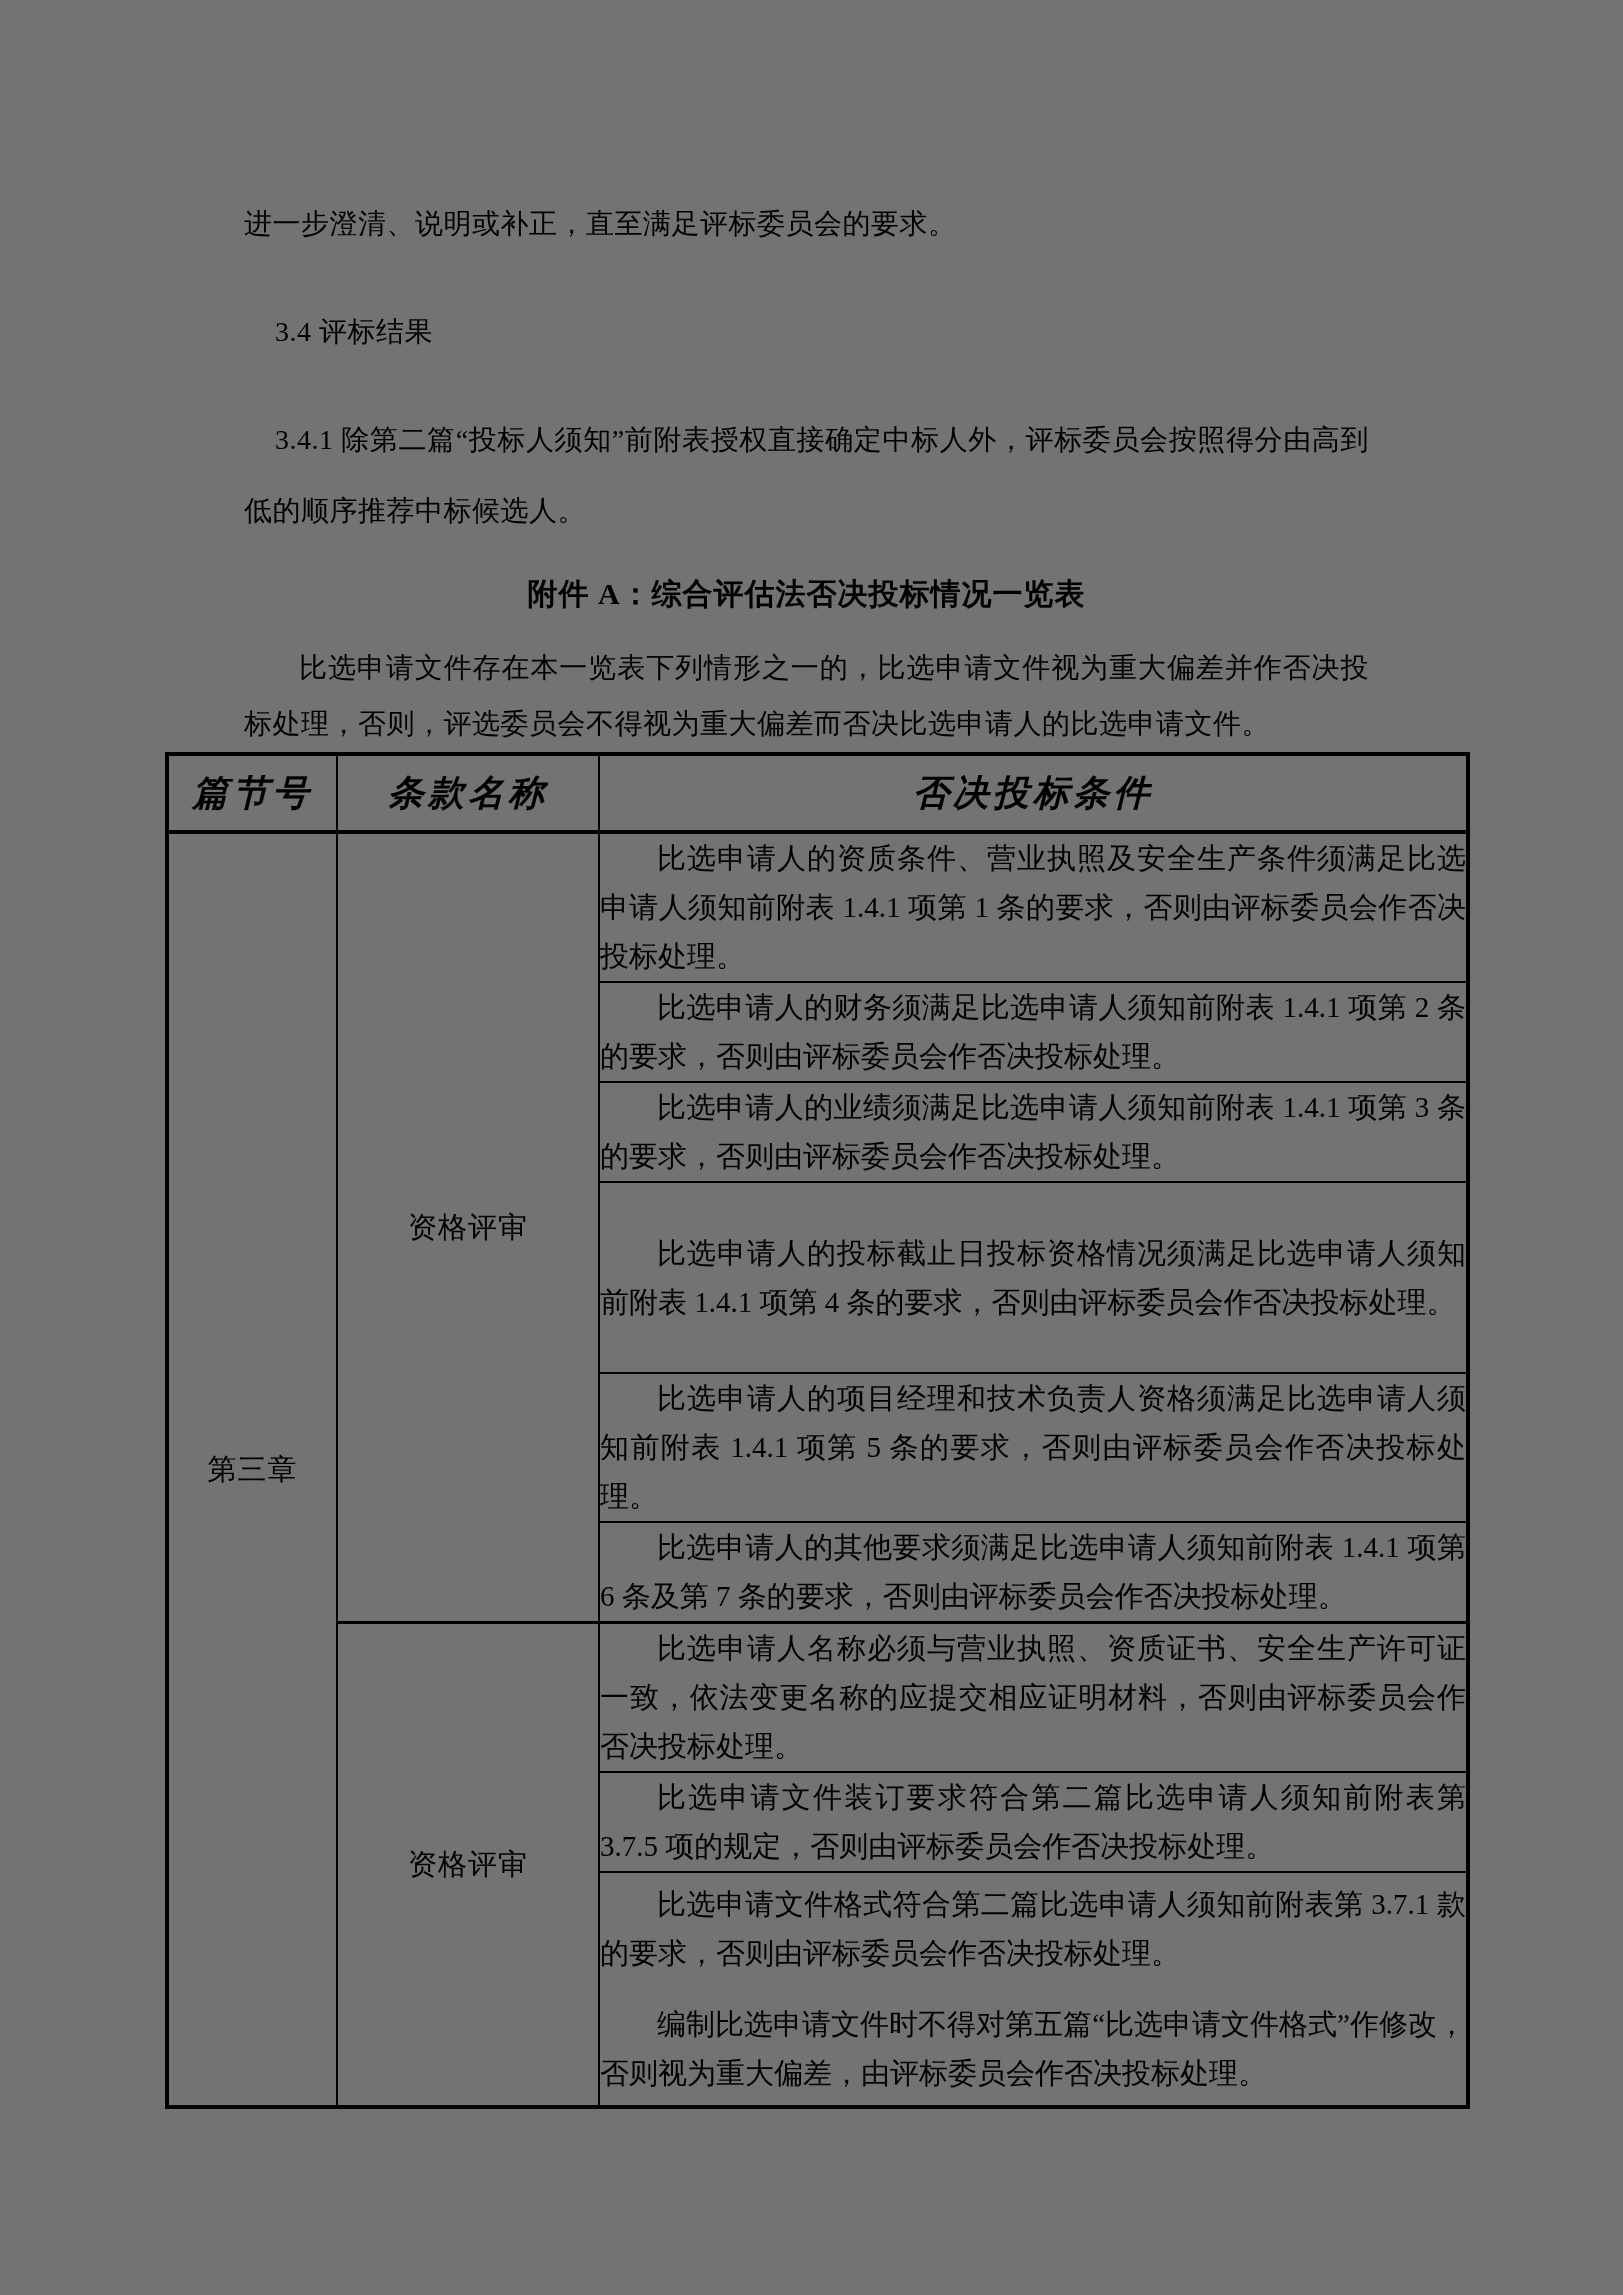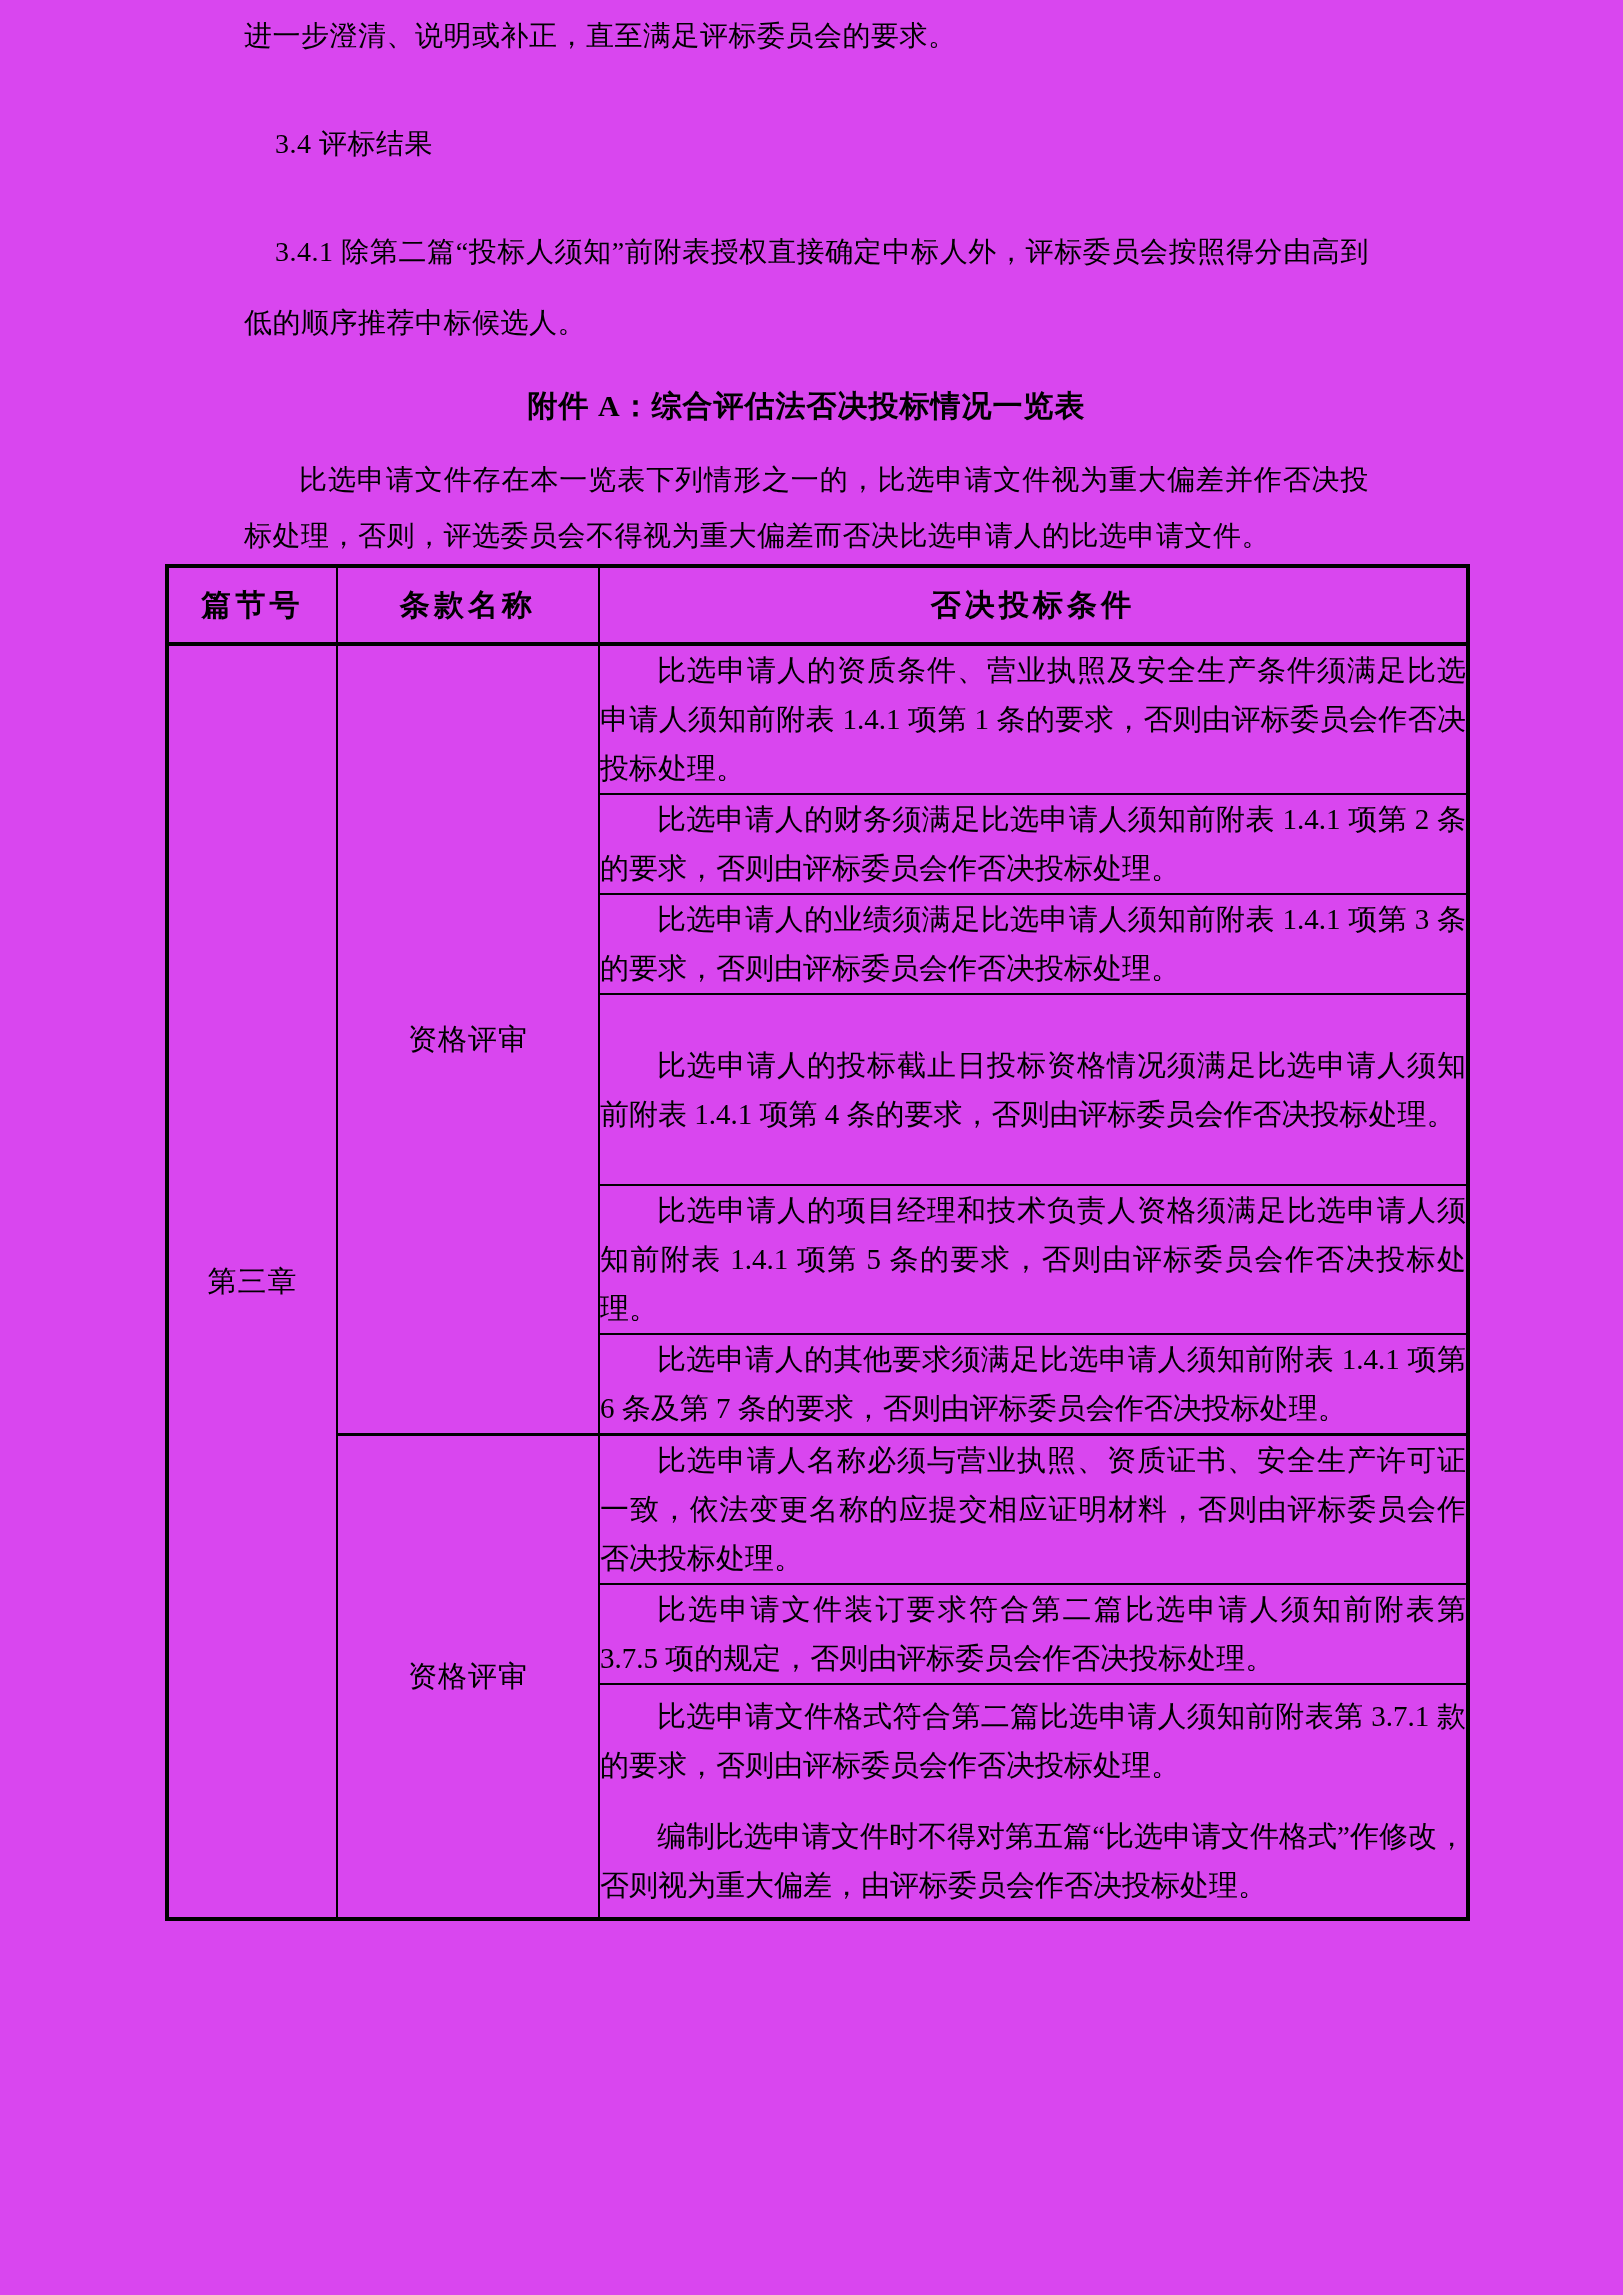--- a/index.html
+++ b/index.html
@@ -11,23 +11,24 @@
     width: 1623px;
     height: 2295px;
     font-family: "Liberation Serif", "DejaVu Serif", serif;
     color: #000000;
     -webkit-font-smoothing: antialiased;
   }
   .page {
     position: relative;
     width: 1623px;
     height: 2295px;
-    background: #d946ef;
+    background: #737373;
     overflow: hidden;
     box-sizing: border-box;
+    padding-top: 188px;
   }
   
   .body-text {
     margin: 0 0 0 244px;
     width: 1125px;
     font-size: 28px;
     line-height: 71px;
     text-align: justify;
     letter-spacing: 0.5px;
   }
@@ -71,21 +72,22 @@
     font-size: 29px;
     color: #000;
     box-sizing: border-box;
   }
   tr.hdr { height: 78px; }
   tr.hdr th {
     font-weight: bold;
     text-align: center;
     letter-spacing: 4.1px;
     border-bottom: 4.1px solid #000;
-    font-size: 30px;
+    font-size: 36px;
+    font-style: italic;
   }
   td.chapter, td.clause {
     text-align: center;
     font-size: 28px;
     letter-spacing: 1px;
   }
   td.cond {
     padding: 0 11.2px;
     vertical-align: middle;
   }

